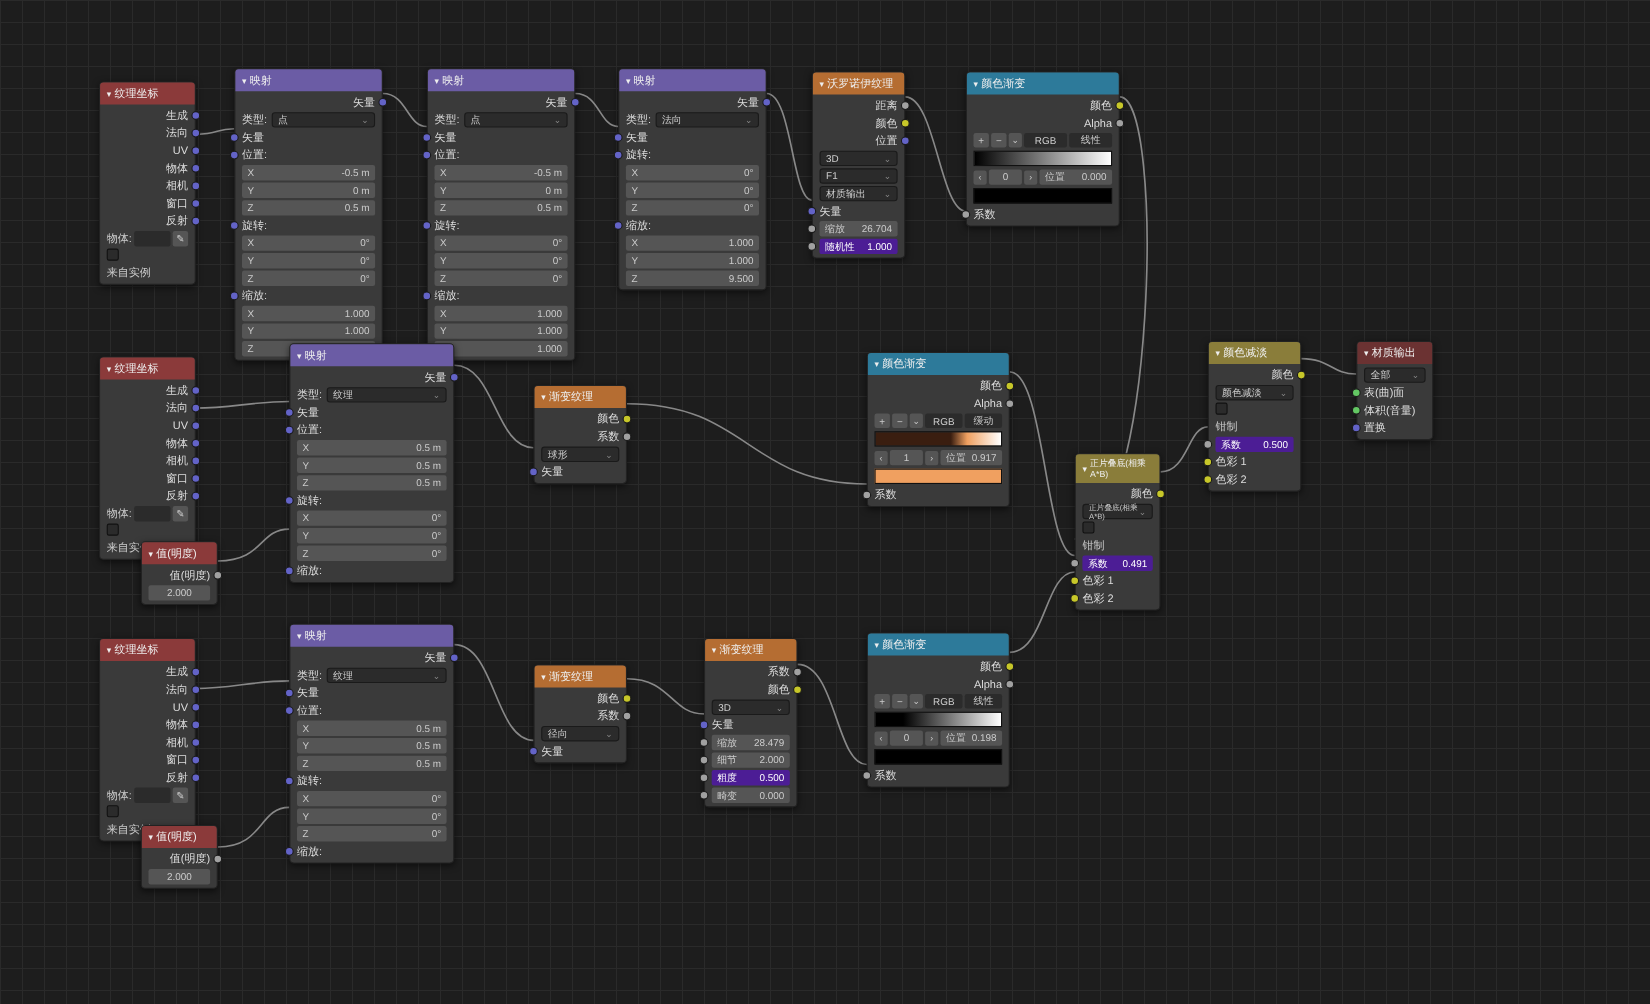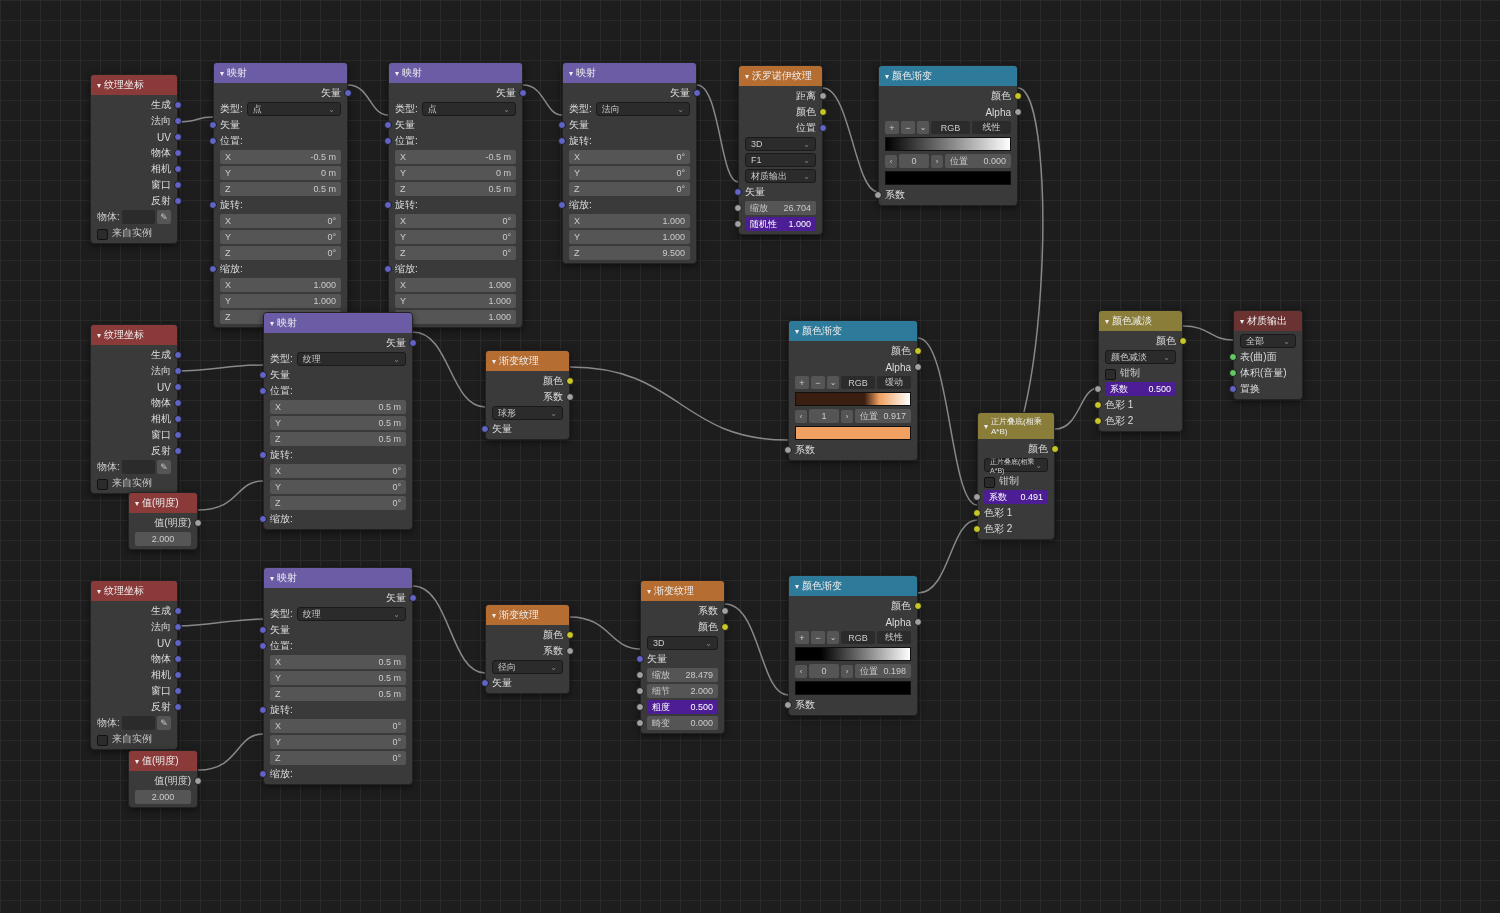--- a/index.html
+++ b/index.html
@@ -34,21 +34,21 @@
   .numfield { background: #555; border-radius: 2px; padding: 1px 5px; display: flex; justify-content: space-between; flex: 1; height: 14px; font-size: 9px; align-items: center; }
   .numfield.blue { background: #4c1d95; color: #fff; }
   .slider-row { display: flex; gap: 2px; padding: 1px 6px; }
   .slider-row .numfield { flex: 1; }
   .colorramp { height: 14px; margin: 2px 6px; border: 1px solid #111; position: relative; }
   .cr-controls { display: flex; gap: 2px; padding: 1px 6px; align-items: center; }
   .cr-btn { background: #555; width: 14px; height: 13px; border-radius: 2px; display: flex; align-items: center; justify-content: center; font-size: 9px; }
   .cr-drop { background: #2b2b2b; flex: 1; height: 13px; border-radius: 2px; display: flex; align-items: center; justify-content: center; font-size: 9px; }
   .chev-btn { background: #555; width: 12px; height: 13px; border-radius: 2px; display: flex; align-items:center; justify-content:center; font-size:8px; }
   .colorswatch { height: 14px; margin: 2px 6px; border: 1px solid #111; }
-  .checkbox-row { display: flex; align-items: flex-end; gap: 4px; padding: 1px 6px; }
+  .checkbox-row { display: flex; align-items: flex-start; gap: 4px; padding: 1px 6px; flex-direction: column; }
   .checkbox { width: 11px; height: 11px; background: #2b2b2b; border: 1px solid #111; border-radius: 2px; }
   .obj-row { display: flex; gap: 2px; padding: 1px 6px; align-items:center; }
   .obj-field { background: #2b2b2b; flex: 1; height: 14px; border-radius: 2px; }
   .obj-icon { width: 14px; height: 14px; background: #555; border-radius: 2px; display:flex; align-items:center; justify-content:center; font-size:9px;}
 </style>
 </head>
 <body>
 
 <div class="grid-bg"></div>
 

